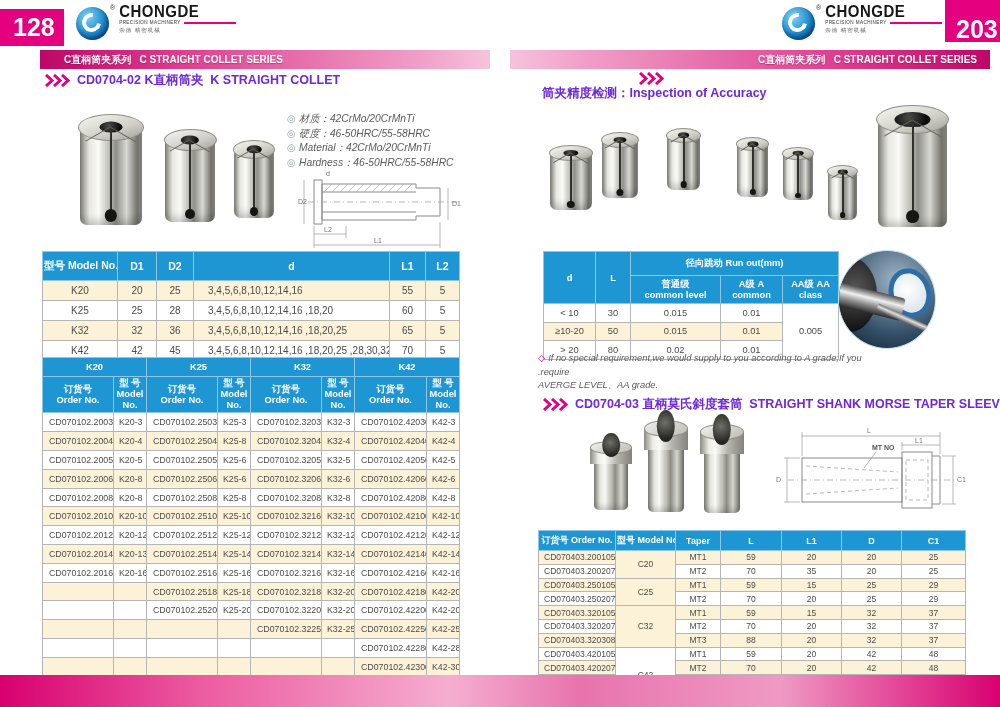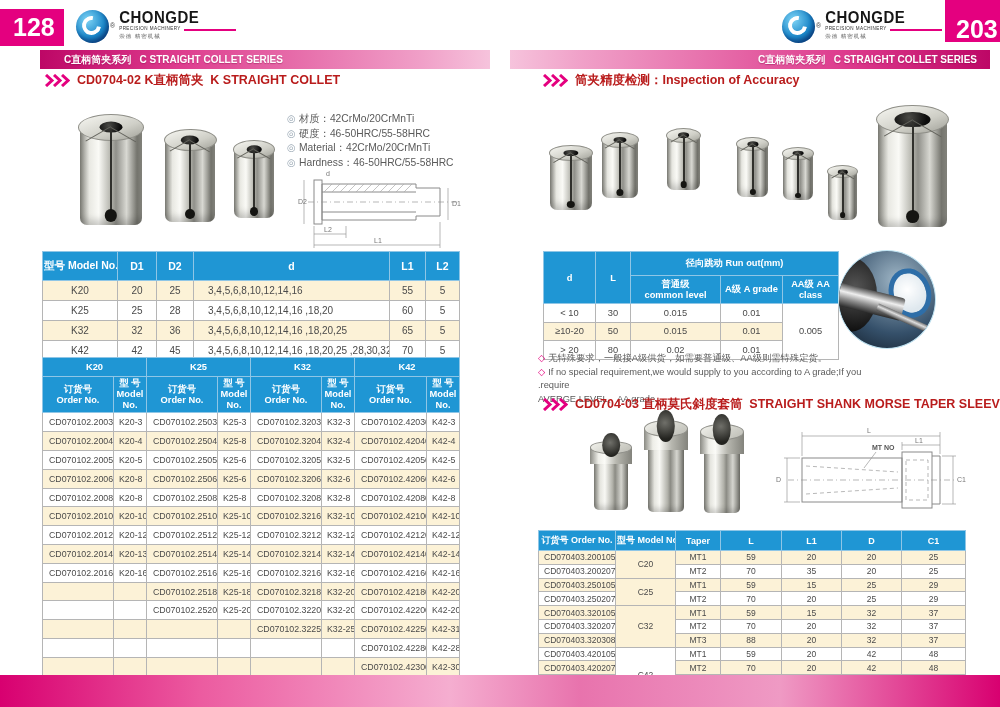--- a/index.html
+++ b/index.html
@@ -4,38 +4,38 @@
 <style>
   html,body{margin:0;padding:0;background:#e9e9e9;}
   #page{position:relative;width:1000px;height:707px;background:#fff;overflow:hidden;
         font-family:"Liberation Sans","DejaVu Sans",sans-serif;color:#3c3c3c;}
 
   
   .pagenum{position:absolute;background:#e4007f;color:#fff;font-size:25px;font-weight:bold;}
   .pagenum-left{left:0;top:9px;width:64px;height:37px;line-height:37px;padding-left:13px;box-sizing:border-box;}
   .pagenum-right{left:945px;top:0;width:55px;height:42px;line-height:58px;padding-left:11px;box-sizing:border-box;}
 
-  .logo{position:absolute;display:flex;align-items:center;height:42px;}
+  .logo{position:absolute;display:flex;align-items:flex-start;height:42px;}
   .lg-circle{position:relative;width:33px;height:33px;margin-top:3px;border-radius:50%;
      background:radial-gradient(circle at 35% 30%,#7fd4f5,#1b87c9 55%,#0a4f8f);box-shadow:inset -2px -3px 4px rgba(0,0,60,.4);}
   .lg-swirl{position:absolute;left:6px;top:6px;width:19px;height:19px;border:4px solid #fff;border-radius:50%;
      border-right-color:transparent;transform:rotate(-35deg);box-sizing:border-box;}
   .lg-reg{font-size:7px;color:#444;margin:0 2px 0 1px;}
   .lg-text{margin-left:2px;line-height:1;}
   .lg-name{font-size:15px;font-weight:800;letter-spacing:.5px;color:#161616;transform:scaleY(1.05);}
   .lg-sub{display:flex;align-items:center;font-size:4.6px;letter-spacing:.4px;color:#333;margin-top:2px;white-space:nowrap;}
   .lg-line{display:inline-block;width:52px;height:2px;background:#e4007f;margin-left:3px;}
   .lg-cn{font-size:5.5px;color:#666;margin-top:2px;letter-spacing:1px;}
 
   .banner{position:absolute;top:50px;height:19px;line-height:19px;font-size:10px;font-weight:bold;color:#fff;
      text-shadow:0 1px 1px rgba(120,0,60,.35);white-space:pre;box-sizing:border-box;}
   .banner-left{left:40px;width:450px;background:linear-gradient(90deg,#bd0766 0%,#dd3b8d 30%,#f0a0c8 85%,#f6c3dc 100%);padding-left:24px;}
   .banner-right{left:510px;width:480px;background:linear-gradient(270deg,#bd0766 0%,#dd3b8d 30%,#f0a0c8 85%,#f6c3dc 100%);text-align:right;padding-right:13px;}
 
-  .sect{position:absolute;display:flex;align-items:center;font-size:12.5px;font-weight:bold;color:#b91c1c;white-space:pre;}
+  .sect{position:absolute;display:flex;align-items:center;font-size:12.5px;font-weight:bold;color:#6d28d9;white-space:pre;}
   .sect svg{margin-right:7px;}
 
   
   table{border-collapse:collapse;table-layout:fixed;position:absolute;}
   th,td{border:1px solid #b5b5b5;overflow:hidden;white-space:nowrap;}
   th{background:#1f96d4;color:#fff;font-weight:bold;border:1px solid #8fc6e6;}
   td{color:#4a4a4a;text-align:center;}
   .pre{white-space:pre-line;}
 
   #spec-table{left:42px;top:251px;width:417px;font-size:10px;}
@@ -64,21 +64,21 @@
 
   #sleeve-table{left:538px;top:530px;width:427px;font-size:8.5px;}
   #sleeve-table th{height:17px;font-size:9px;}
   #sleeve-table td{height:10.8px;}
   #sleeve-body tr:nth-child(odd) td{background:#fcf2d7;}
   #sleeve-body td.mg-0{background:#fcf2d7;}
   #sleeve-body td.mg-1{background:#fff;}
   #sleeve-body td.sl-order{text-align:left;padding-left:5px;}
 
   
-  .notes{position:absolute;line-height:14.5px;color:#5a5a5a;}
+  .notes{position:absolute;line-height:14.5px;color:#5a5a5a;font-style:italic;}
   #notes-left{left:287px;top:112px;font-size:10.3px;}
   #notes-right{left:538px;top:352px;font-size:9.3px;width:340px;line-height:13.5px;white-space:normal;}
   .bullet{color:#9aa8b4;margin-right:3px;}
   #notes-right .bullet{color:#e4007f;}
 
   
   .collet{position:absolute;}
   .c-body{position:absolute;left:0;right:0;top:9%;bottom:0;
      background:linear-gradient(90deg,#83837c,#e8e8e2 15%,#fafaf6 30%,#b3b3ab 50%,#90908a 58%,#d8d8d2 75%,#75756e 92%,#8d8d86);
      border-radius:4px 4px 7px 7px;box-shadow:inset 0 -5px 7px rgba(0,0,0,.18);}
@@ -436,21 +436,21 @@
           <td class="mcell">K42-20</td>
         </tr>
         <tr>
           <td class="ocell"></td>
           <td class="mcell"></td>
           <td class="ocell"></td>
           <td class="mcell"></td>
           <td class="ocell">CD070102.32250</td>
           <td class="mcell">K32-25</td>
           <td class="ocell">CD070102.42250</td>
-          <td class="mcell">K42-31</td>
+          <td class="mcell">K42-25</td>
         </tr>
         <tr>
           <td class="ocell"></td>
           <td class="mcell"></td>
           <td class="ocell"></td>
           <td class="mcell"></td>
           <td class="ocell"></td>
           <td class="mcell"></td>
           <td class="ocell">CD070102.42280</td>
           <td class="mcell">K42-28</td>
@@ -488,21 +488,21 @@
       <div class="lg-name">CHONGDE</div>
       <div class="lg-sub">
           <span>PRECISION MACHINERY</span>
           <i class="lg-line"></i>
         </div>
       <div class="lg-cn">崇德 精密机械</div>
     </div>
   </div>
   <div class="banner banner-right">C直柄筒夹系列   C STRAIGHT COLLET SERIES</div>
 
-  <div class="sect" style="left:542px;top:72px;">
+  <div class="sect" style="left:542px;top:72px;flex-direction:column;">
     <svg width="26" height="13" viewBox="0 0 26 13">
       <path d="M2,1 L8,6.5 L2,12" fill="none" stroke="#e4007f" stroke-width="3"></path>
       <path d="M10,1 L16,6.5 L10,12" fill="none" stroke="#e4007f" stroke-width="3"></path>
       <path d="M18,1 L24,6.5 L18,12" fill="none" stroke="#e4007f" stroke-width="3"></path>
     </svg>
     <span>筒夹精度检测：Inspection of Accuracy</span>
   </div>
 
   <div class="collet" style="left:550px;top:145px;width:42px;height:65px;">
       <div class="c-top">
@@ -585,21 +585,21 @@
       </colgroup>
     <thead id="runout-head">
         <tr>
           <th rowspan="2">d</th>
           <th rowspan="2">L</th>
           <th colspan="3">径向跳动 Run out(mm)</th>
         </tr>
         <tr>
           <th class="pre">普通级
 common level</th>
-          <th class="pre">A级  A grade</th>
+          <th class="pre">A级  A common</th>
           <th class="pre">AA级  AA class</th>
         </tr>
       </thead>
     <tbody id="runout-body">
         <tr>
           <td>&lt; 10</td>
           <td>30</td>
           <td>0.015</td>
           <td>0.01</td>
           <td class="aa-cell" rowspan="3">0.005</td>
@@ -620,21 +620,20 @@
   </table>
 
   <div class="machine-photo">
     <div class="mp-chuck"></div>
     <div class="mp-wheel"></div>
     <div class="mp-spindle"></div>
     <div class="mp-rod"></div>
   </div>
 
   <div class="notes" id="notes-right">
-      <div><span class="bullet">◇</span>无特殊要求，一般接A级供货，如需要普通级、AA级则需特殊定货。</div>
       <div><span class="bullet">◇</span>If no special requirement,we would supply to you according to A grade;If you .require</div>
       <div>AVERGE LEVEL、AA grade.</div>
     </div>
 
   <div class="sect" style="left:542px;top:396px;">
     <svg width="26" height="13" viewBox="0 0 26 13">
       <path d="M2,1 L8,6.5 L2,12" fill="none" stroke="#e4007f" stroke-width="3"></path>
       <path d="M10,1 L16,6.5 L10,12" fill="none" stroke="#e4007f" stroke-width="3"></path>
       <path d="M18,1 L24,6.5 L18,12" fill="none" stroke="#e4007f" stroke-width="3"></path>
     </svg>

